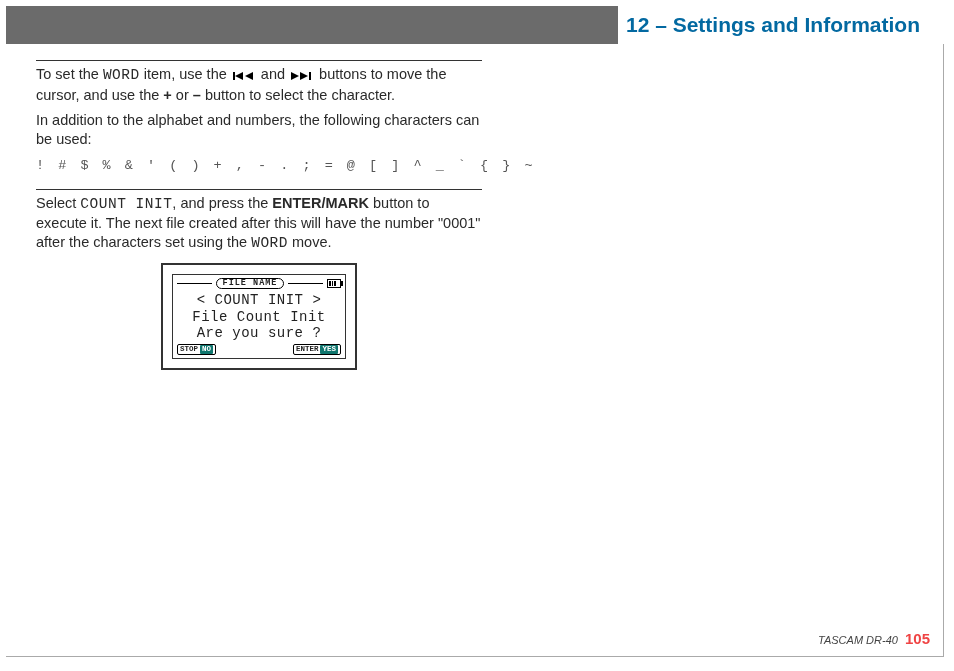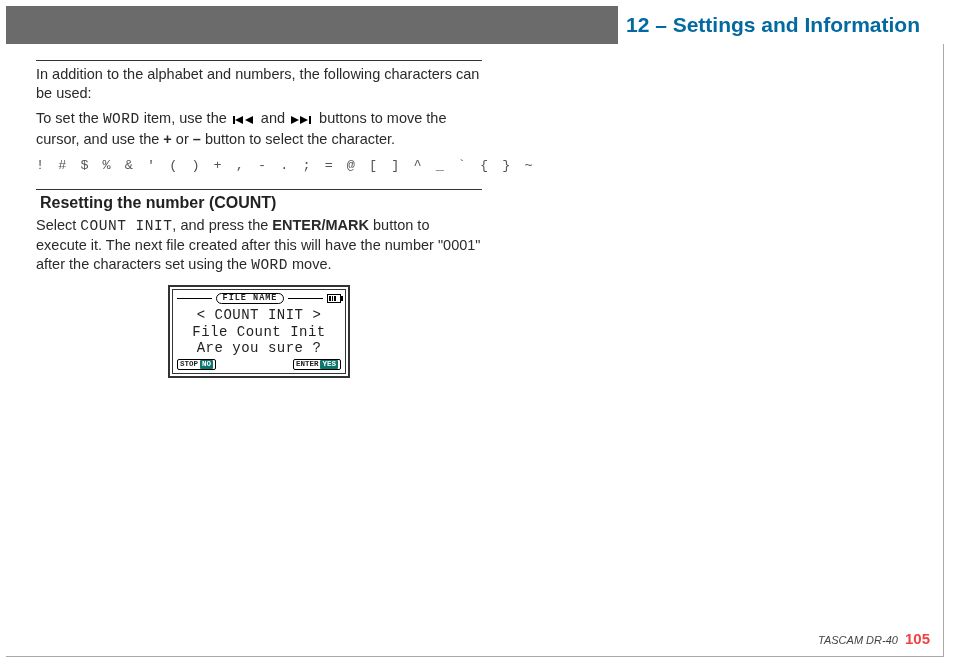--- a/index.html
+++ b/index.html
@@ -85,21 +85,21 @@
   }
   .icon-btn {
     display: inline-block;
     vertical-align: -2px;
     margin: 0 2px;
   }
   .lcd-wrap {
     width: 174px;
     margin: 10px auto 8px auto;
     border: 2px solid #333;
-    padding: 2px;
+    padding: 9px;
   }
   .lcd {
     border: 1px solid #333;
     font-family: "Courier New", monospace;
     font-size: 9px;
     line-height: 1.1;
     text-align: center;
     padding: 2px;
     position: relative;
   }
@@ -205,22 +205,20 @@
 
 <div class="page-frame"></div>
 <div class="header-bar"></div>
 <div class="chapter-title">
   <span class="chapter-title-inner">12 – Settings and Information</span>
 </div>
 
 <div class="content">
 
   <hr class="rule">
-
-  <p class="body-text">In addition to the alphabet and numbers, the following characters can be used:</p>
 
   <p class="body-text">
     <span>To set the </span><span class="mono">WORD</span><span> item, use the </span>
     <span class="icon-btn">
       <svg width="22" height="10" viewBox="0 0 22 10">
           <rect x="0" y="1" width="2" height="8" fill="#000"></rect>
           <polygon points="11,5 3,1 3,9" transform="scale(-1,1) translate(-13,0)" fill="#000"></polygon>
           <polygon points="20,5 12,1 12,9" transform="scale(-1,1) translate(-32,0)" fill="#000"></polygon>
         </svg>
     </span>
@@ -228,24 +226,25 @@
     <span class="icon-btn">
       <svg width="22" height="10" viewBox="0 0 22 10">
           <polygon points="0,1 8,5 0,9" fill="#000"></polygon>
           <polygon points="9,1 17,5 9,9" fill="#000"></polygon>
           <rect x="18" y="1" width="2" height="8" fill="#000"></rect>
         </svg>
     </span>
     <span> buttons to move the cursor, and use the </span><span class="bold">+</span><span> or </span><span class="bold">–</span><span> button to select the character.</span>
   </p>
 
+  <p class="body-text">In addition to the alphabet and numbers, the following characters can be used:</p>
+
   <div class="special-chars">! # $ % &amp; ' ( ) + , - . ; = @ [ ] ^ _ ` { } ~</div>
 
   <hr class="rule">
-  <div class="section-heading">Resetting the number (COUNT)</div>
 
   <p class="body-text">
     <span>Select </span><span class="mono">COUNT INIT</span><span>, and press the </span><span class="bold">ENTER/MARK</span><span> button to execute it. The next file created after this will have the number "0001" after the characters set using the </span><span class="mono">WORD</span><span> move.</span>
   </p>
 
   <div class="lcd-wrap">
     <div class="lcd">
       <div class="lcd-title-row">
         <span class="lcd-side-line"></span>
         <span class="lcd-title-pill">FILE NAME</span>

